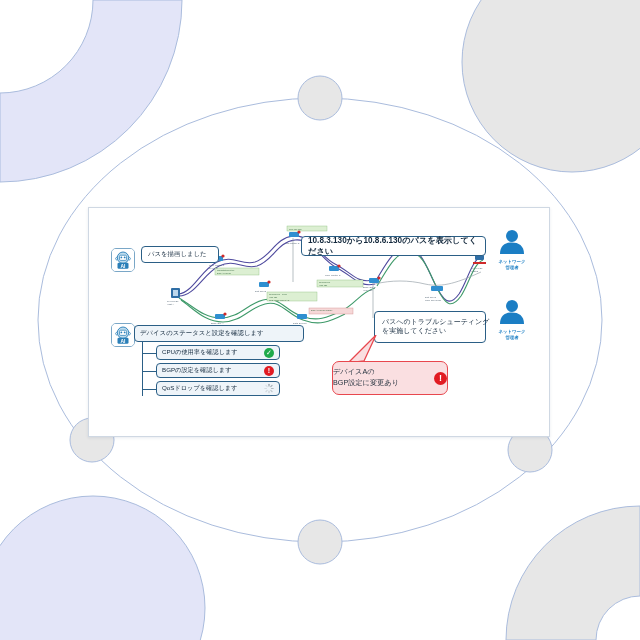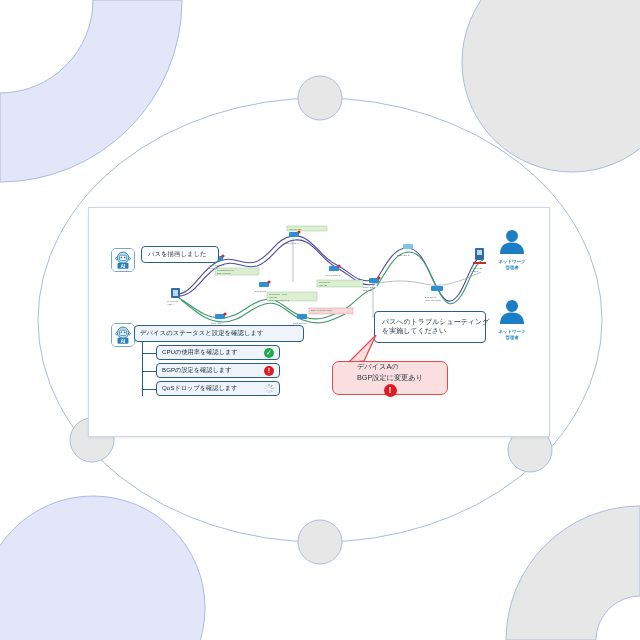--- a/index.html
+++ b/index.html
@@ -71,22 +71,22 @@
   .badge.spin{background:transparent;}
   
   #callout{
     position:absolute;left:243px;top:145px;width:116px;height:42px;
   }
   #callout .body{
     position:absolute;left:0;top:8px;width:116px;height:34px;
     background:#fadfe1;border:1.4px solid #e8474e;border-radius:7px;
     box-sizing:border-box;
     display:flex;align-items:center;
-    padding:0 12px;
-    font-size:7.2px;color:#1d2b38;line-height:1.5;flex-direction:column;
+    padding:0 0;
+    font-size:7.2px;color:#1d2b38;line-height:1.5;
   }
   #callout .tail{position:absolute;left:14px;top:-18px;}
   
   .persona{position:absolute;width:38px;text-align:center;}
   .persona .cap{font-size:4.4px;color:#1b7ec4;line-height:1.25;margin-top:1px;font-weight:bold;}
 </style>
 </head>
 <body>
 
 <svg id="bg-decor" viewBox="0 0 640 640">
@@ -231,20 +231,23 @@
       <path d="M18.4 9 C20.6 9 20.6 12 18.4 12" fill="none" stroke="#2a7fb8" stroke-width=".9"></path>
       <rect x="6" y="15" width="12" height="6.5" rx="1.4" fill="#2a7fb8"></rect>
       <text x="12" y="20.2" font-family="Liberation Sans,sans-serif" font-size="5.4" font-weight="bold" fill="#ffffff" text-anchor="middle">AI</text>
     </svg>
   </div>
 
   <div class="bubble small" style="left:52px;top:38px;width:78px;height:17px;">
     <span>パスを描画しました</span>
   </div>
 
+  <div class="bubble q" style="left:212px;top:28px;width:185px;height:20px;">
+    <span>10.8.3.130から10.8.6.130のパスを表示してください</span>
+  </div>
 
   <div class="bubble q2" style="left:285px;top:103px;width:112px;height:32px;">
     <div>パスへのトラブルシューティング</div>
     <div>を実施してください</div>
   </div>
 
   <div class="ai-avatar" style="left:22px;top:115px;">
     <svg viewBox="0 0 24 24" width="22" height="22">
       <rect width="24" height="24" fill="#ffffff"></rect>
       <circle cx="12" cy="9.5" r="6.2" fill="#bfdcee" stroke="#2a7fb8" stroke-width="1"></circle>

